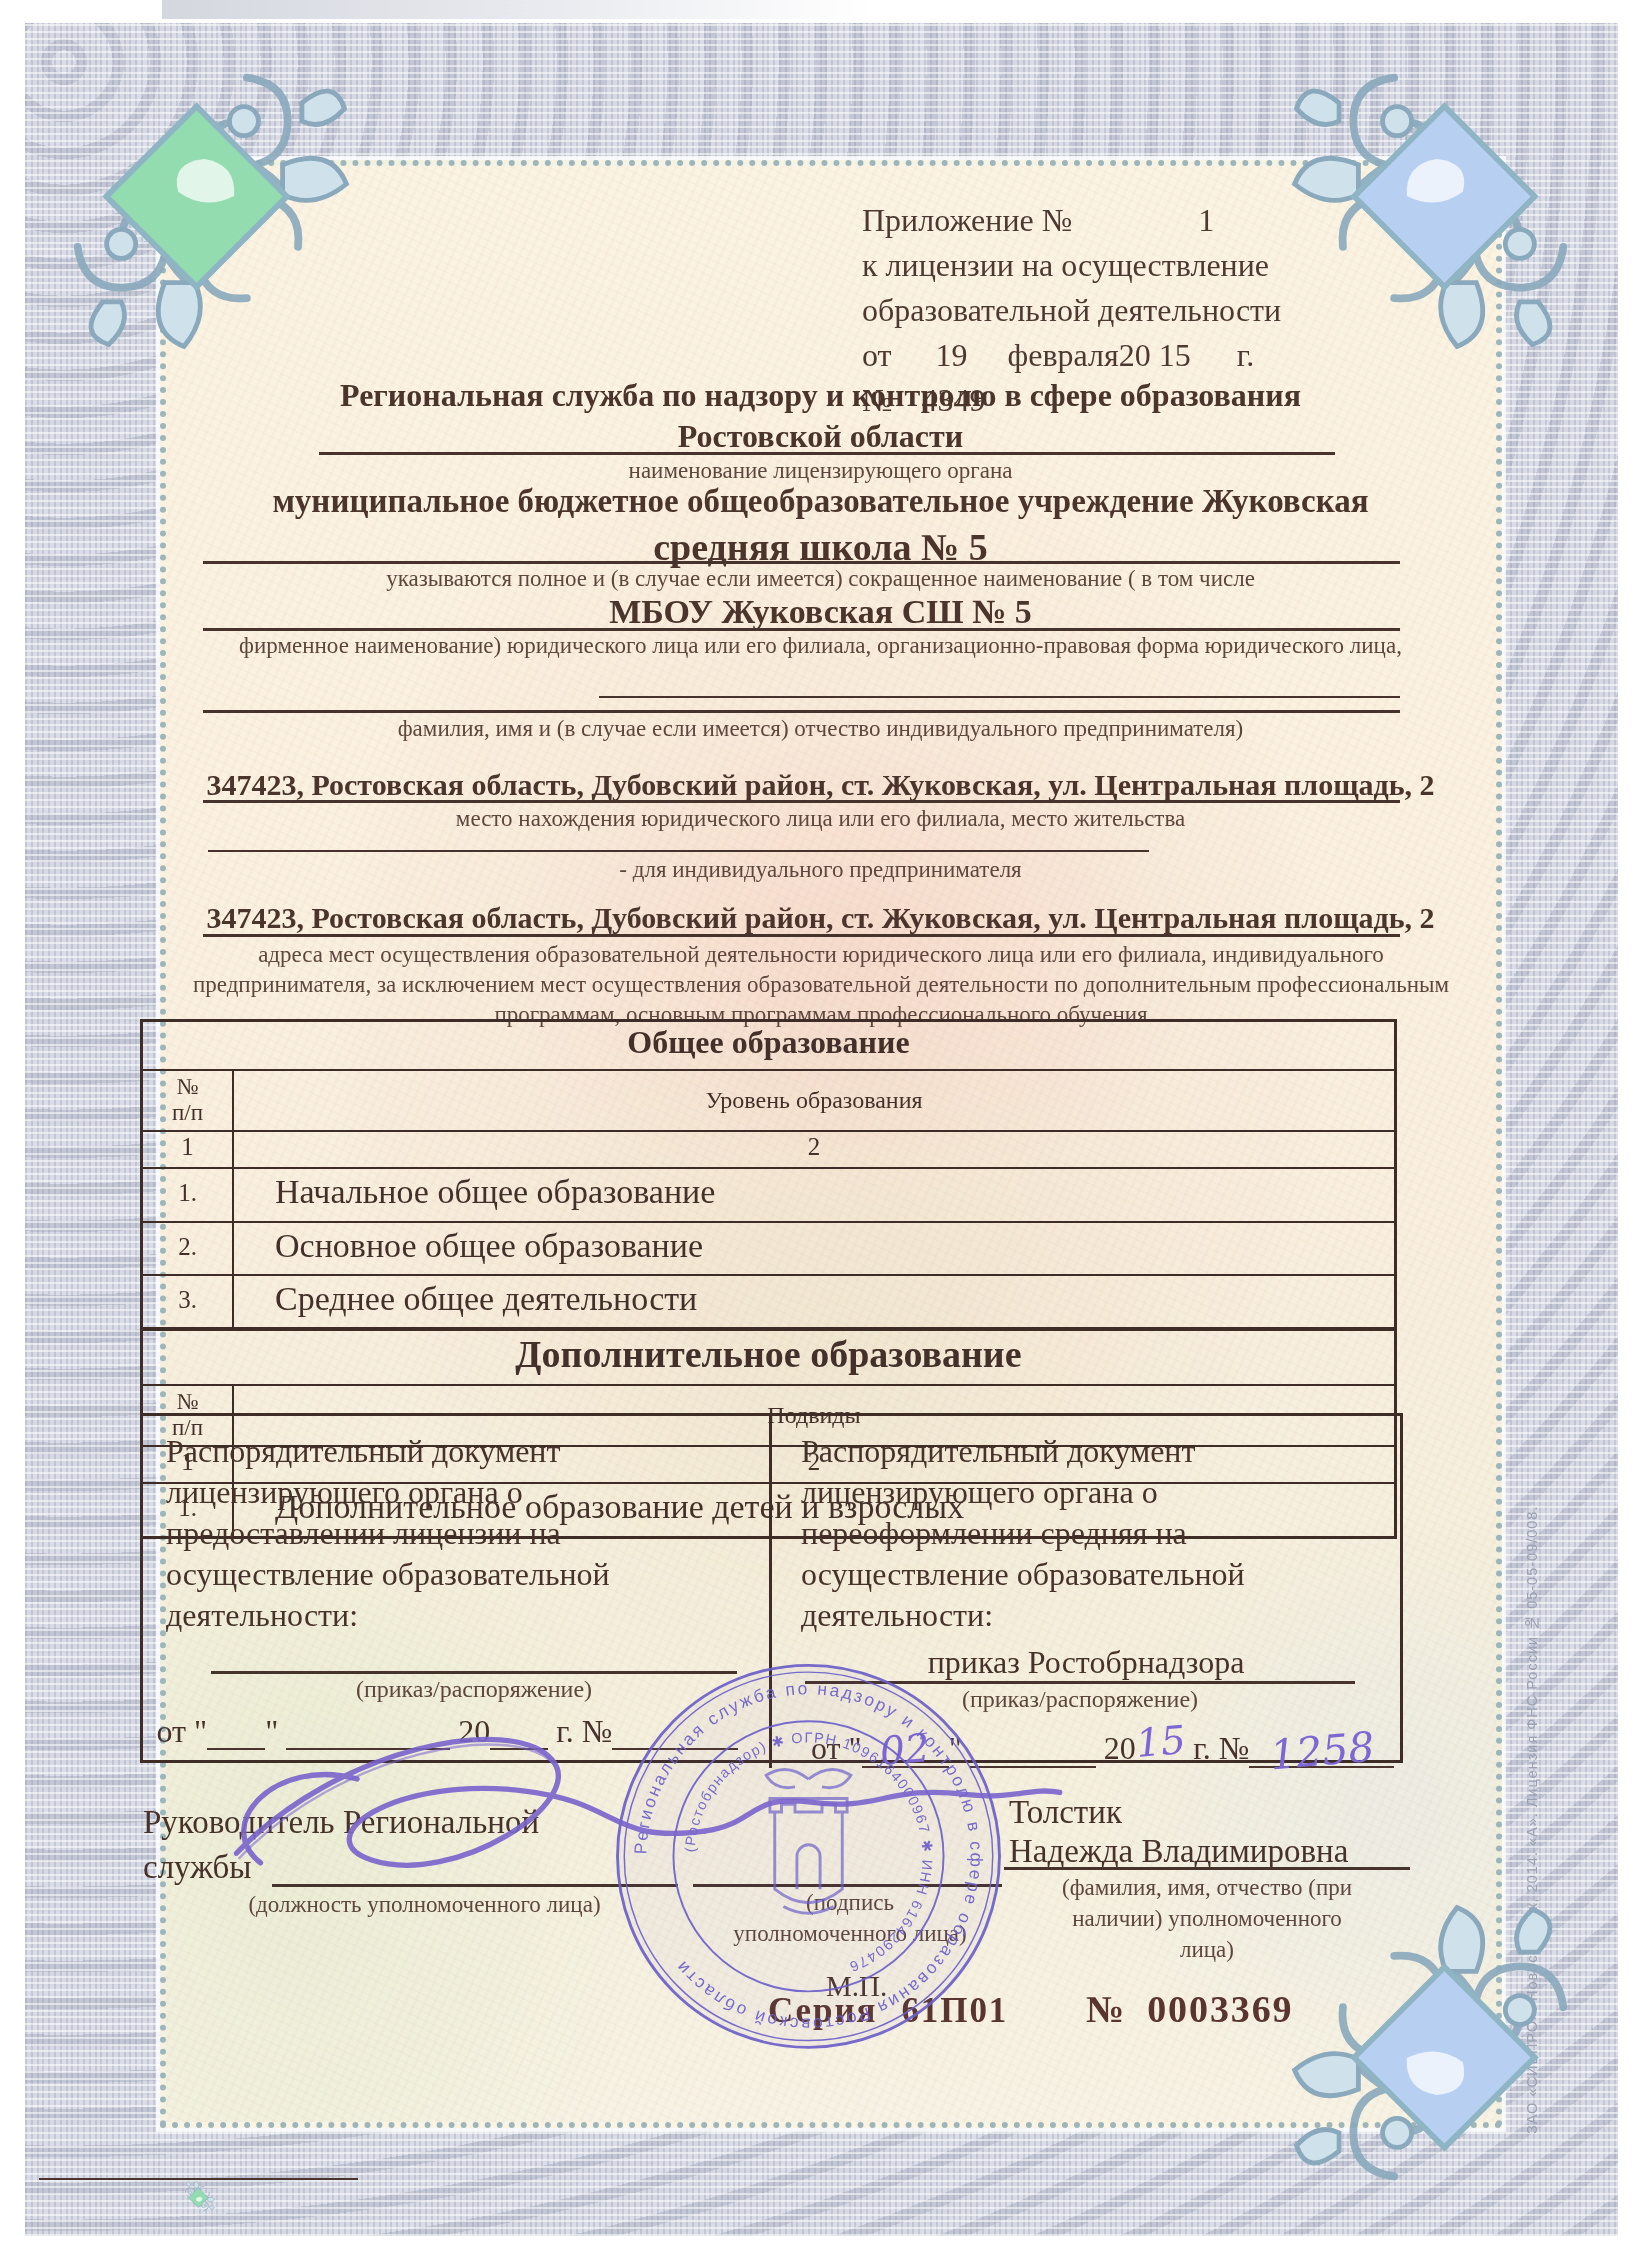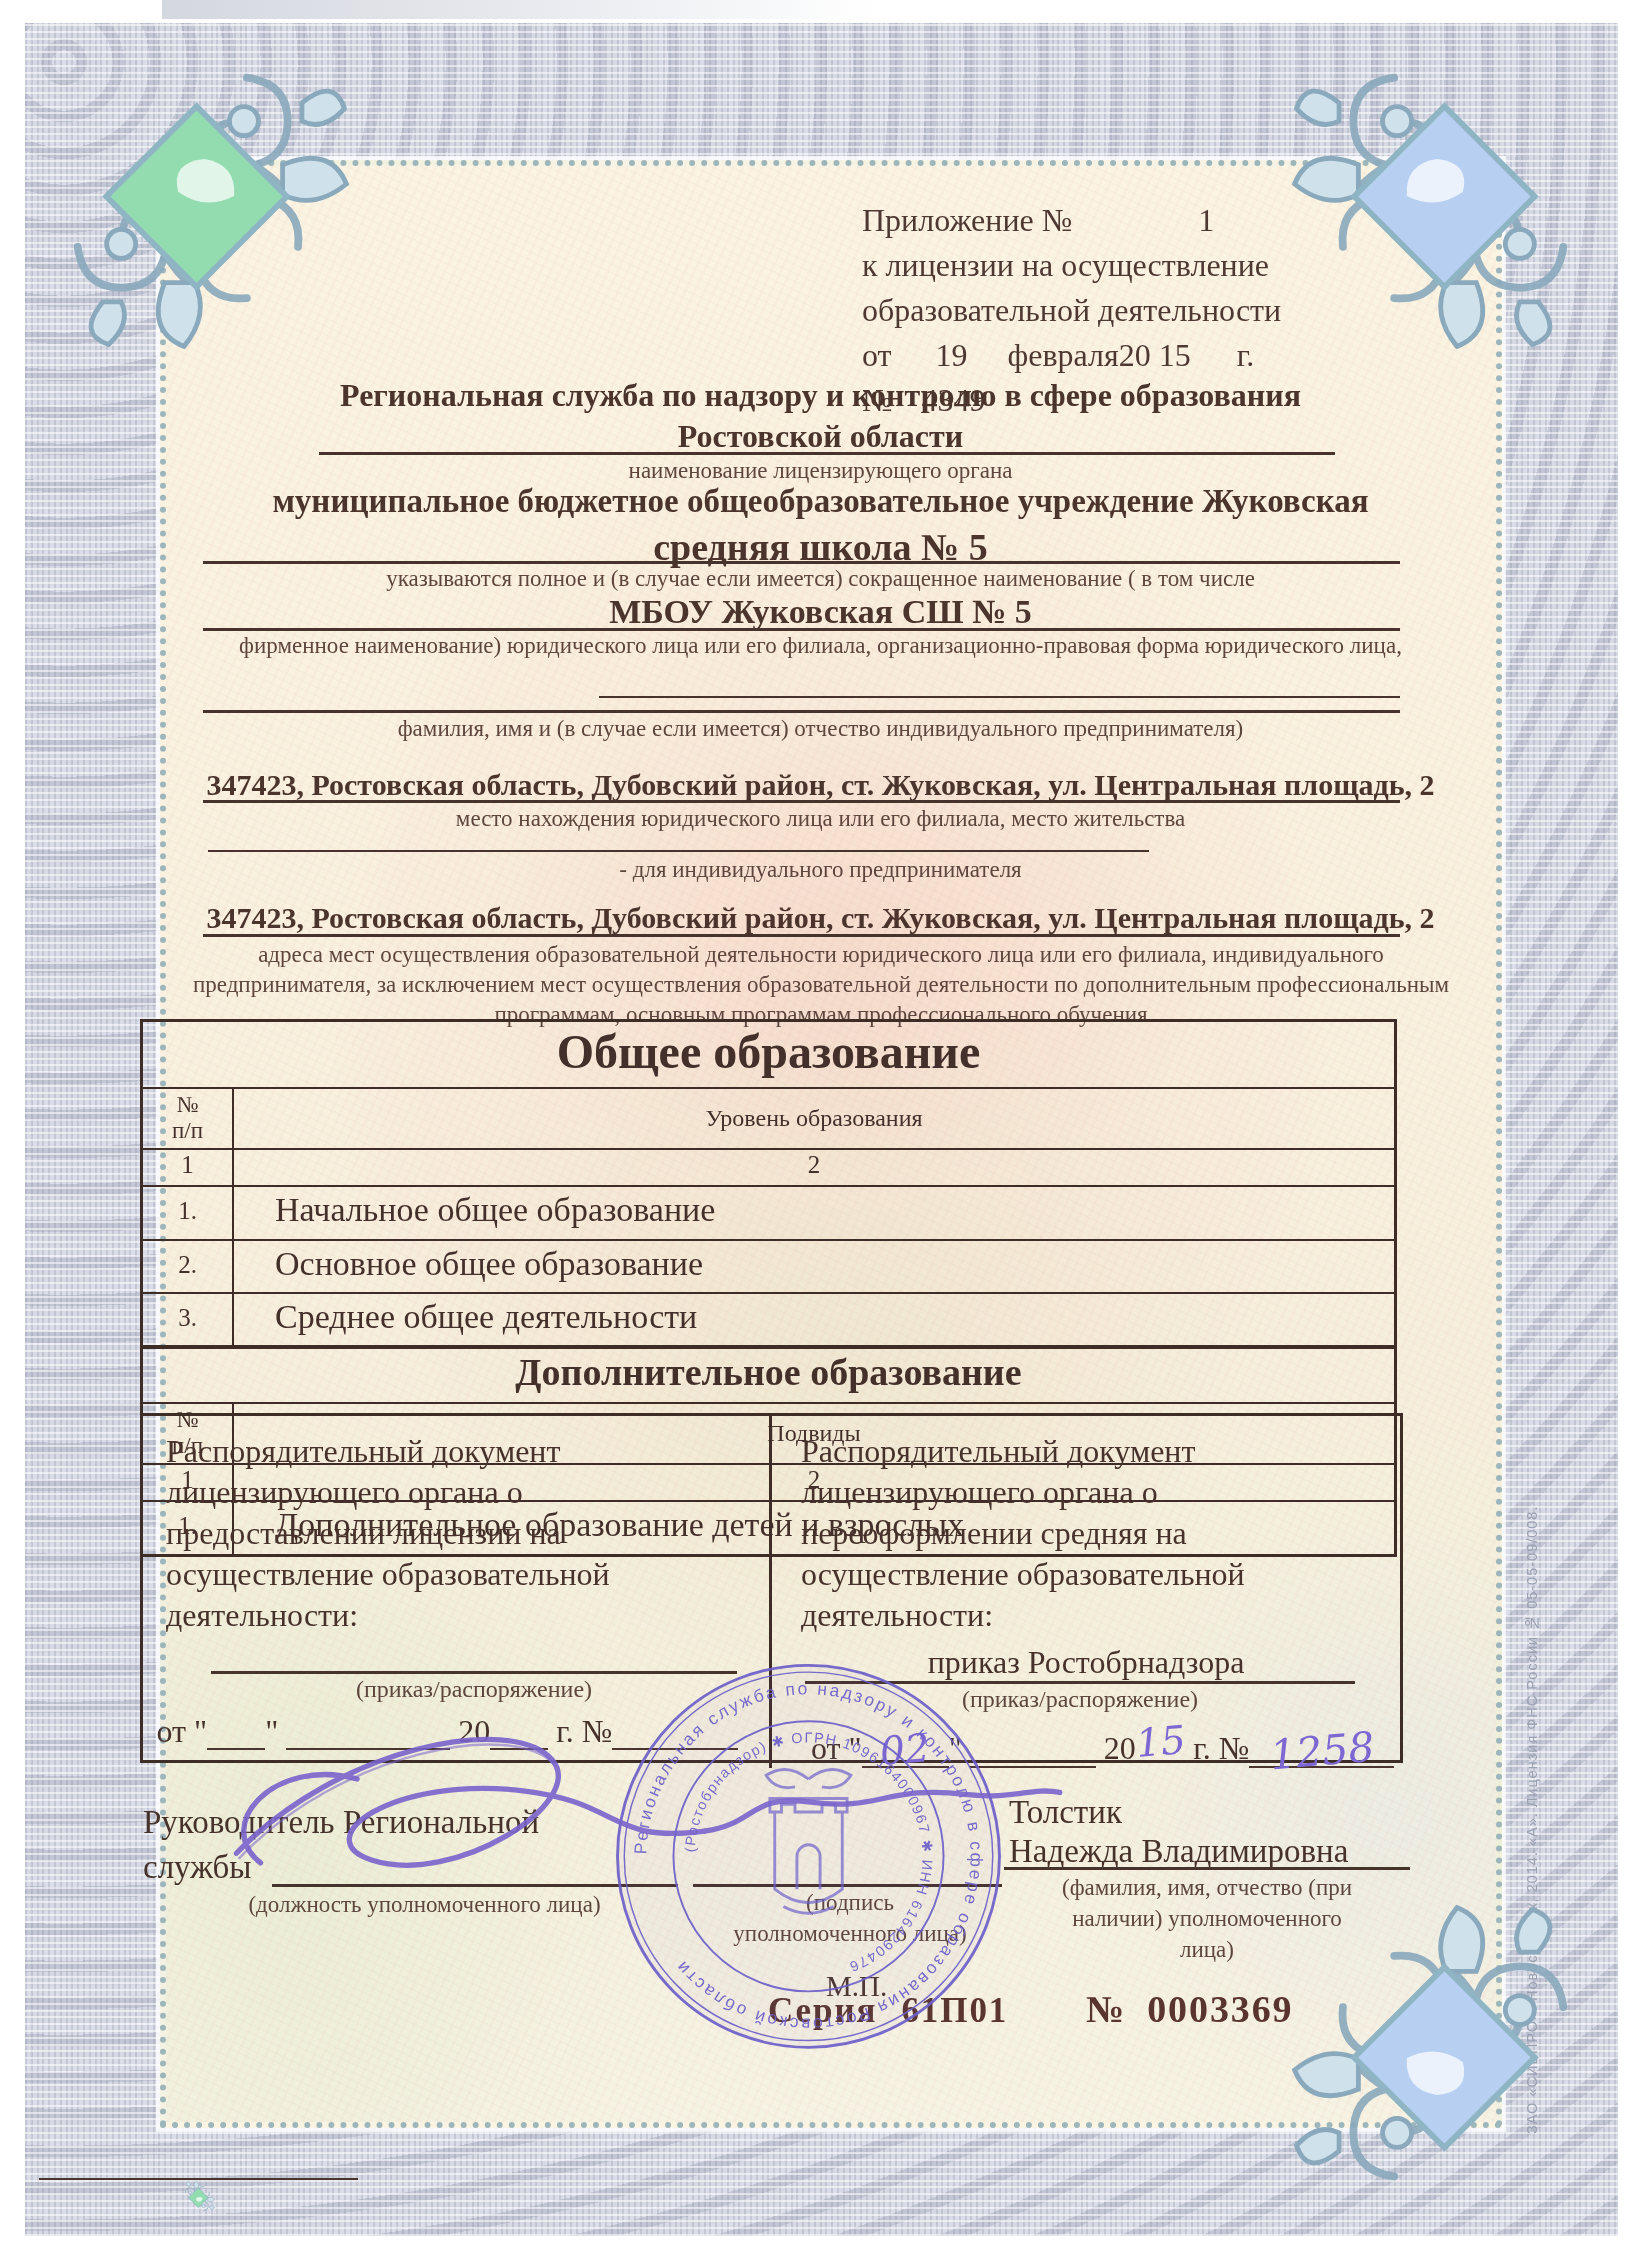--- a/index.html
+++ b/index.html
@@ -51,21 +51,21 @@
   .hdr{left:862px;top:198px;width:560px;font-size:32px;line-height:45px;color:#4d3832;}
   .hdr .row{display:flex;align-items:baseline;}
   .hand{font-family:"DejaVu Serif",serif;font-style:italic;color:#7d67d2;
         font-size:39px;transform:rotate(-5deg);display:inline-block;position:relative;top:-3.9px;}
 
   
   .tblwrap{left:140px;top:1019px;width:1257px;}
   table.tbl{border-collapse:collapse;width:1257px;color:#43302a;}
   table.tbl td{border:2.9px solid #3e2c26;}
   table.tbl{border:3.9px solid #3e2c26;margin-bottom:0;}
-  .t-title td{font-size:48px;font-weight:bold;text-align:center;padding:1.9px 0 7.7px;}
+  .t-title td{font-size:32px;font-weight:bold;text-align:center;padding:1.9px 0 7.7px;}
   .t-head td.no{width:89px;text-align:center;font-size:23px;padding:3.9px 0;}
   .t-head td.lvl{text-align:center;font-size:24px;padding:13.5px 0;}
   .t-idx td{font-size:25px;text-align:center;padding:1px 0 5.8px;}
   .t-row td.no{font-size:25px;text-align:center;padding:3.9px 0 7.7px;}
   .t-row td.val{font-size:34px;padding:3.9px 0 9.7px 41px;}
 
   
   .orders{left:140px;top:1413px;width:1257px;height:344px;border:3.9px solid #3e2c26;
           display:grid;grid-template-columns:629px 1fr;}
   .ocell{position:relative;}

